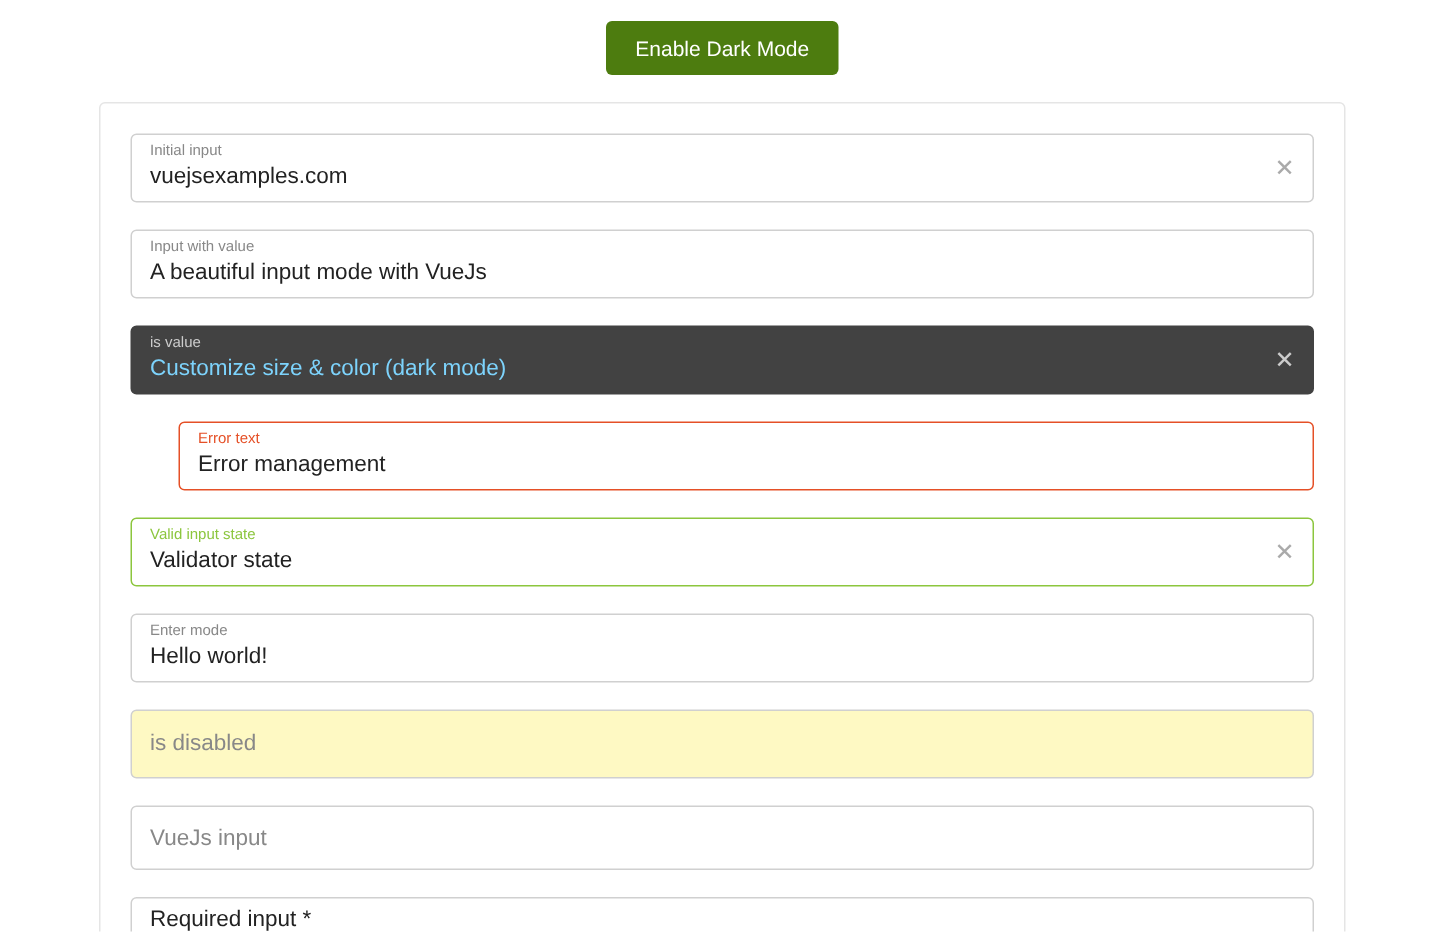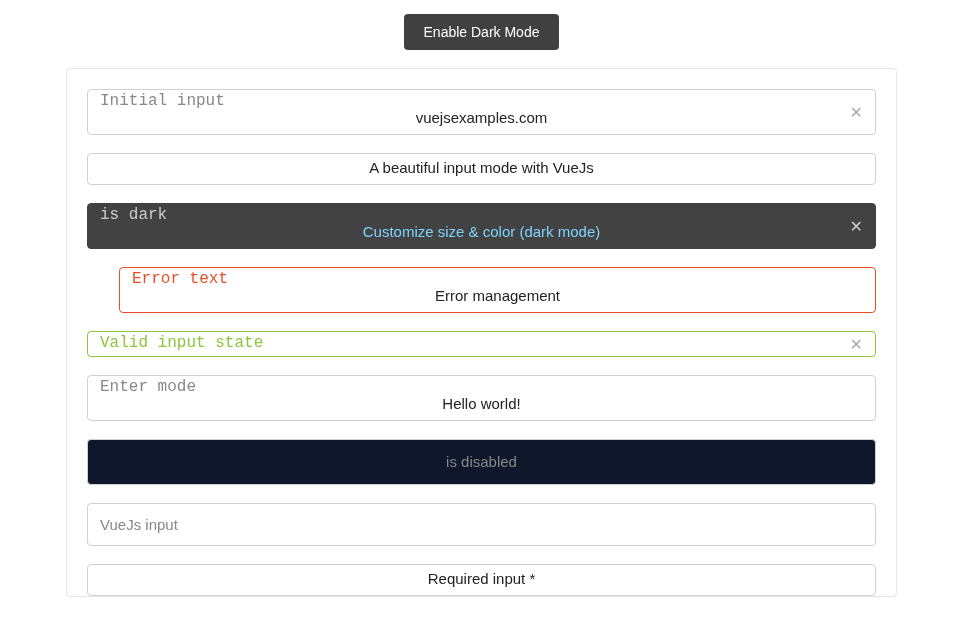--- a/index.html
+++ b/index.html
@@ -1,34 +1,34 @@
 <!DOCTYPE html>
 <html><head>
   <meta charset="utf-8">
   <style>
     * { margin: 0; padding: 0; box-sizing: border-box; }
     body { font-family: Arial, Helvetica, sans-serif; background: #fff; width: 963px; height: 621px; overflow: hidden; }
     .container { width: 100%; }
     .top-btn-wrap { text-align: center; padding: 14px 0 18px; }
-    .dark-mode-btn { background: #404040; color: #fff; border: none; border-radius: 4px; padding: 10px 20px; font-size: 14px; cursor: pointer; }
+    .dark-mode-btn { background: #4d7c0f; color: #fff; border: none; border-radius: 4px; padding: 10px 20px; font-size: 14px; cursor: pointer; }
     .card { border: 1px solid #e5e5e5; border-radius: 4px; margin: 0 66px; padding: 20px 20px 0 20px; }
     .field { border: 1px solid #d0d0d0; border-radius: 4px; margin-bottom: 18px; padding: 4px 12px 6px 12px; position: relative; background: #fff; }
-    .field .label { font-size: 16px; color: #888; line-height: 14px; font-family: Liberation Mono, monospace; }
-    .field .input-text { font-size: 15px; color: #222; line-height: 20px; text-align: center; }
+    .field .label { font-size: 10px; color: #888; line-height: 14px; }
+    .field .input-text { font-size: 15px; color: #222; line-height: 20px; }
     .field .clear { position: absolute; right: 12px; top: 50%; transform: translateY(-50%); cursor: pointer; color: #aaa; font-size: 16px; }
     .field.dark { background: #424242; border-color: #424242; }
     .field.dark .label { color: #ccc; }
     .field.dark .input-text { color: #7dd3fc; }
     .field.dark .clear { color: #ccc; }
     .field.error { border-color: #e55027; margin-left: 32px; }
     .field.error .label { color: #e55027; }
     .field.valid { border-color: #8cc63e; }
     .field.valid .label { color: #8cc63e; }
     .field.single { padding: 12px 12px; }
-    .field.disabled { background: #0f172a; }
+    .field.disabled { background: #fef9c3; }
     .field.disabled .input-text { color: #888; }
     .field.single .placeholder { font-size: 15px; color: #888; }
   </style>
 </head>
 <body>
 
 <div class="container">
 
   <div class="top-btn-wrap">
     <button class="dark-mode-btn">Enable Dark Mode</button>
@@ -36,36 +36,38 @@
 
   <div class="card">
 
     <div class="field">
       <div class="label">Initial input</div>
       <div class="input-text">vuejsexamples.com</div>
       <span class="clear">✕</span>
     </div>
 
     <div class="field">
+      <div class="label">Input with value</div>
       <div class="input-text">A beautiful input mode with VueJs</div>
     </div>
 
     <div class="field dark">
-      <div class="label">is dark</div>
+      <div class="label">is value</div>
       <div class="input-text">Customize size &amp; color (dark mode)</div>
       <span class="clear">✕</span>
     </div>
 
     <div class="field error">
       <div class="label">Error text</div>
       <div class="input-text">Error management</div>
     </div>
 
     <div class="field valid">
       <div class="label">Valid input state</div>
+      <div class="input-text">Validator state</div>
       <span class="clear">✕</span>
     </div>
 
     <div class="field">
       <div class="label">Enter mode</div>
       <div class="input-text">Hello world!</div>
     </div>
 
     <div class="field single disabled">
       <div class="input-text placeholder">is disabled</div>

